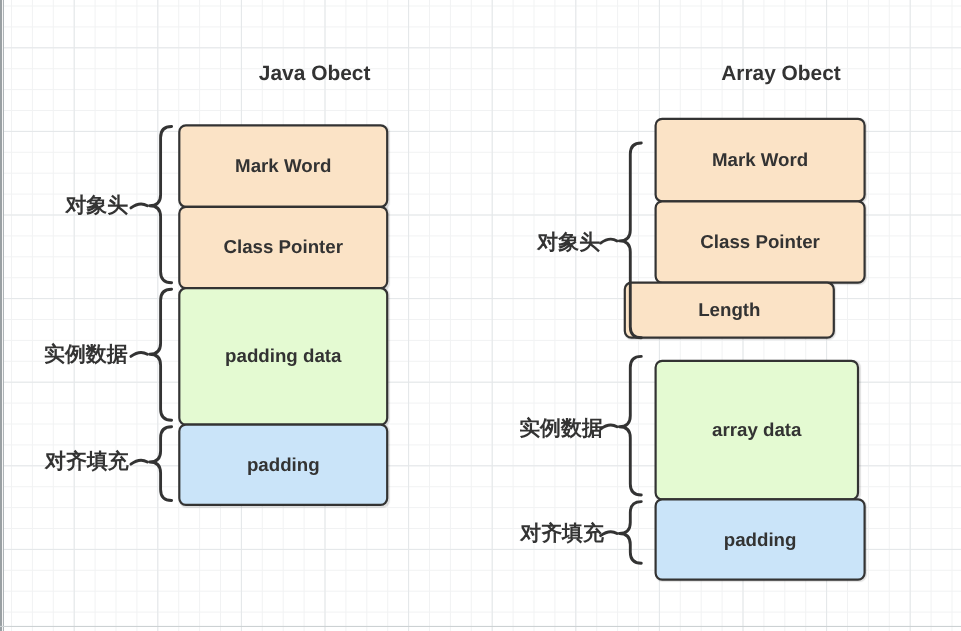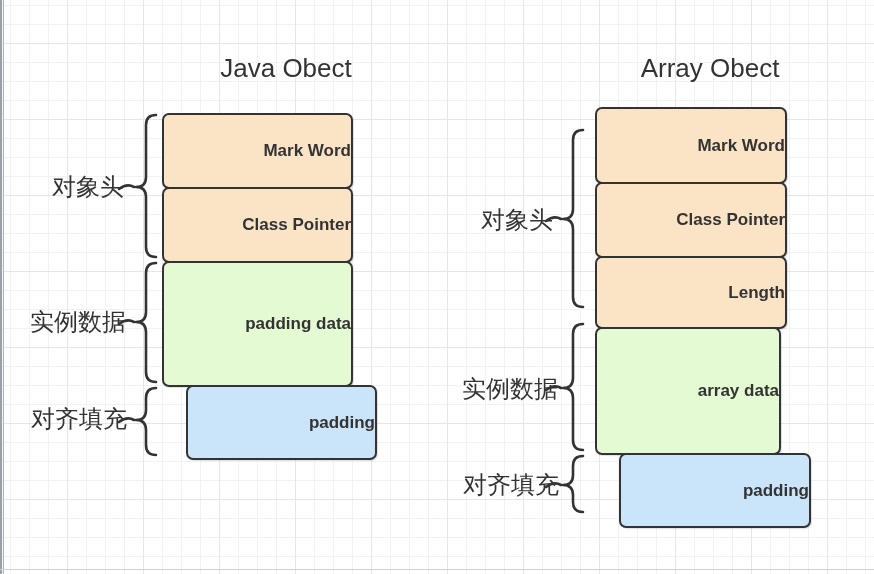--- a/index.html
+++ b/index.html
@@ -24,40 +24,40 @@
     position:absolute;left:0;top:0;width:5px;height:574px;
     background:linear-gradient(to right,#9aa0a3 0 2px,#f4f4f4 2px 3px,#aeb4b7 3px 4px,transparent 4px);
   }
   .page-edge-bottom{
     position:absolute;left:0;top:569px;width:874px;height:1px;
     background:#ccd1d3;
   }
   .title{
     position:absolute;
     transform:translate(-50%,-50%);
-    font-size:26px;font-weight:normal;color:#333;
+    font-size:19px;font-weight:bold;color:#333;
     white-space:nowrap;
     padding-left:28px;
   }
   .box{
     position:absolute;
     box-sizing:border-box;
     border:2.5px solid #333;
     border-radius:7px;
-    display:flex;align-items:center;justify-content:flex-end;
+    display:flex;align-items:center;justify-content:center;
     font-size:17px;font-weight:bold;color:#333;
     box-shadow:1px 1px 1px rgba(0,0,0,0.12);
   }
   .fill-header{background:#FBE3C6;}
   .fill-data{background:#E4FAD2;}
-  .fill-padding{background:#CAE4F9;margin-left:24px;}
+  .fill-padding{background:#CAE4F9;}
   .zh-label{
     position:absolute;
     transform:translate(-50%,-50%);
-    font-size:24px;font-weight:normal;color:#333;
+    font-size:19px;font-weight:bold;color:#333;
     white-space:nowrap;
   }
   svg.overlay{position:absolute;left:0;top:0;pointer-events:none;}
   .brace{fill:none;stroke:#333;stroke-width:2.6;stroke-linecap:round;stroke-linejoin:round;}
 </style>
 </head>
 <body>
 
 <div class="canvas">
 
@@ -79,21 +79,21 @@
   <div class="box fill-padding" style="left:162px;top:385px;width:191px;height:75px">
     <span>padding</span>
   </div>
 
   <div class="box fill-header" style="left:595px;top:107px;width:192px;height:77px">
     <span>Mark Word</span>
   </div>
   <div class="box fill-header" style="left:595px;top:182px;width:192px;height:76px">
     <span>Class Pointer</span>
   </div>
-  <div class="box fill-header" style="left:595px;top:256px;width:192px;height:73px">
+  <div class="box fill-header" style="left:567px;top:256px;width:192px;height:52px">
     <span>Length</span>
   </div>
   <div class="box fill-data" style="left:595px;top:327px;width:186px;height:128px">
     <span>array data</span>
   </div>
   <div class="box fill-padding" style="left:595px;top:453px;width:192px;height:75px">
     <span>padding</span>
   </div>
 
   <div class="zh-label" style="left:88px;top:187px">对象头</div>

